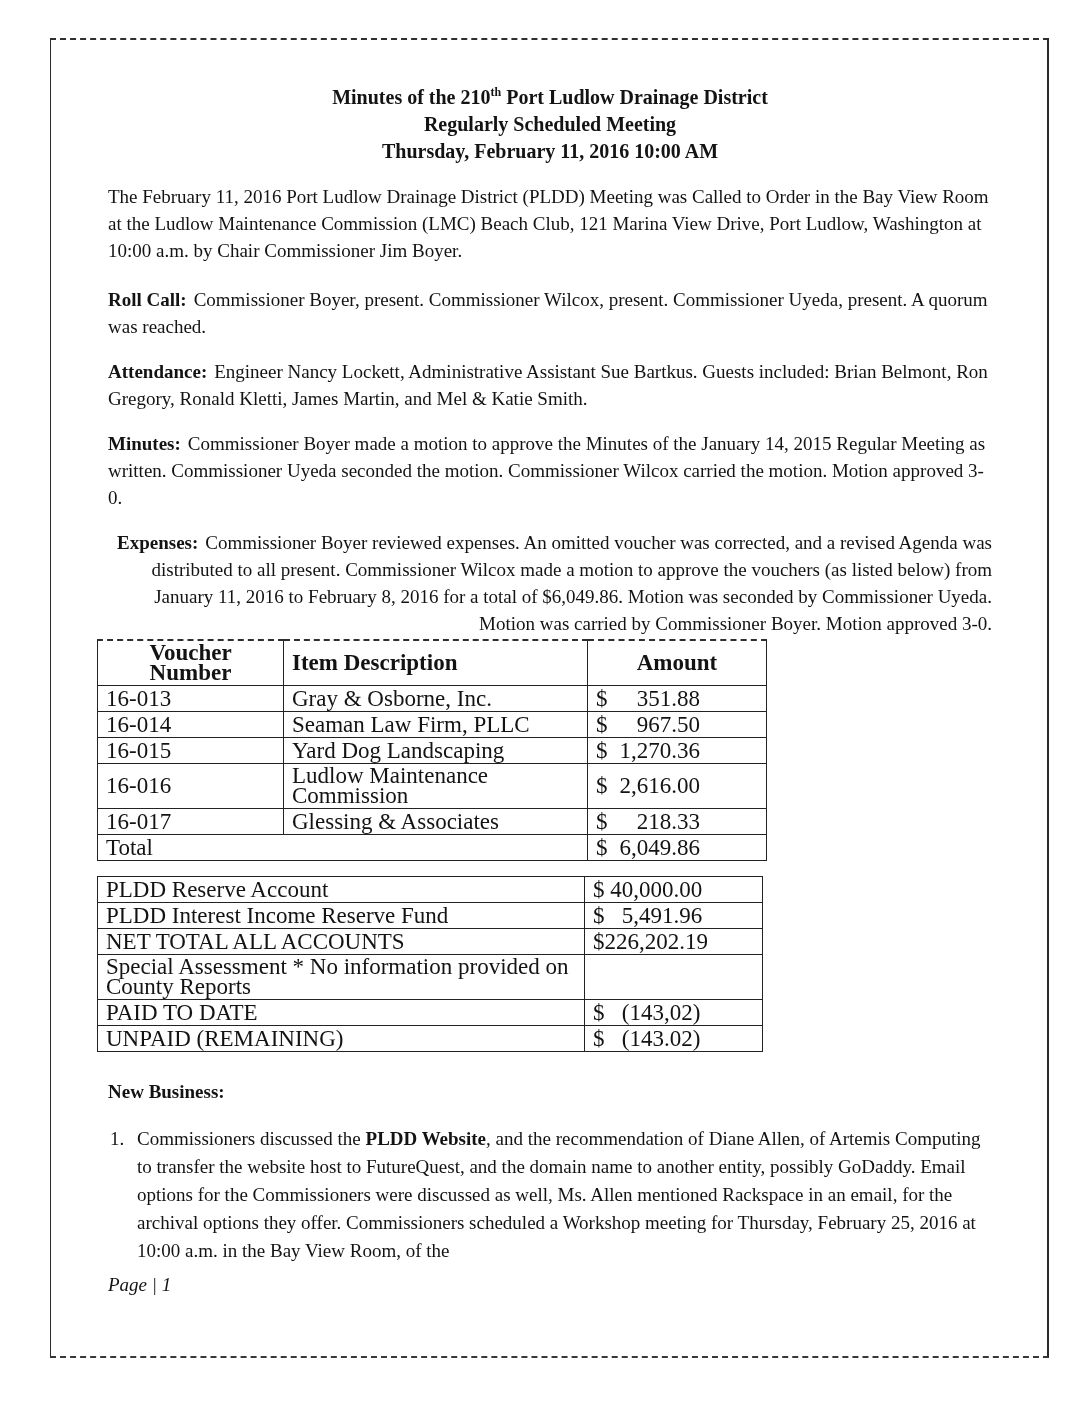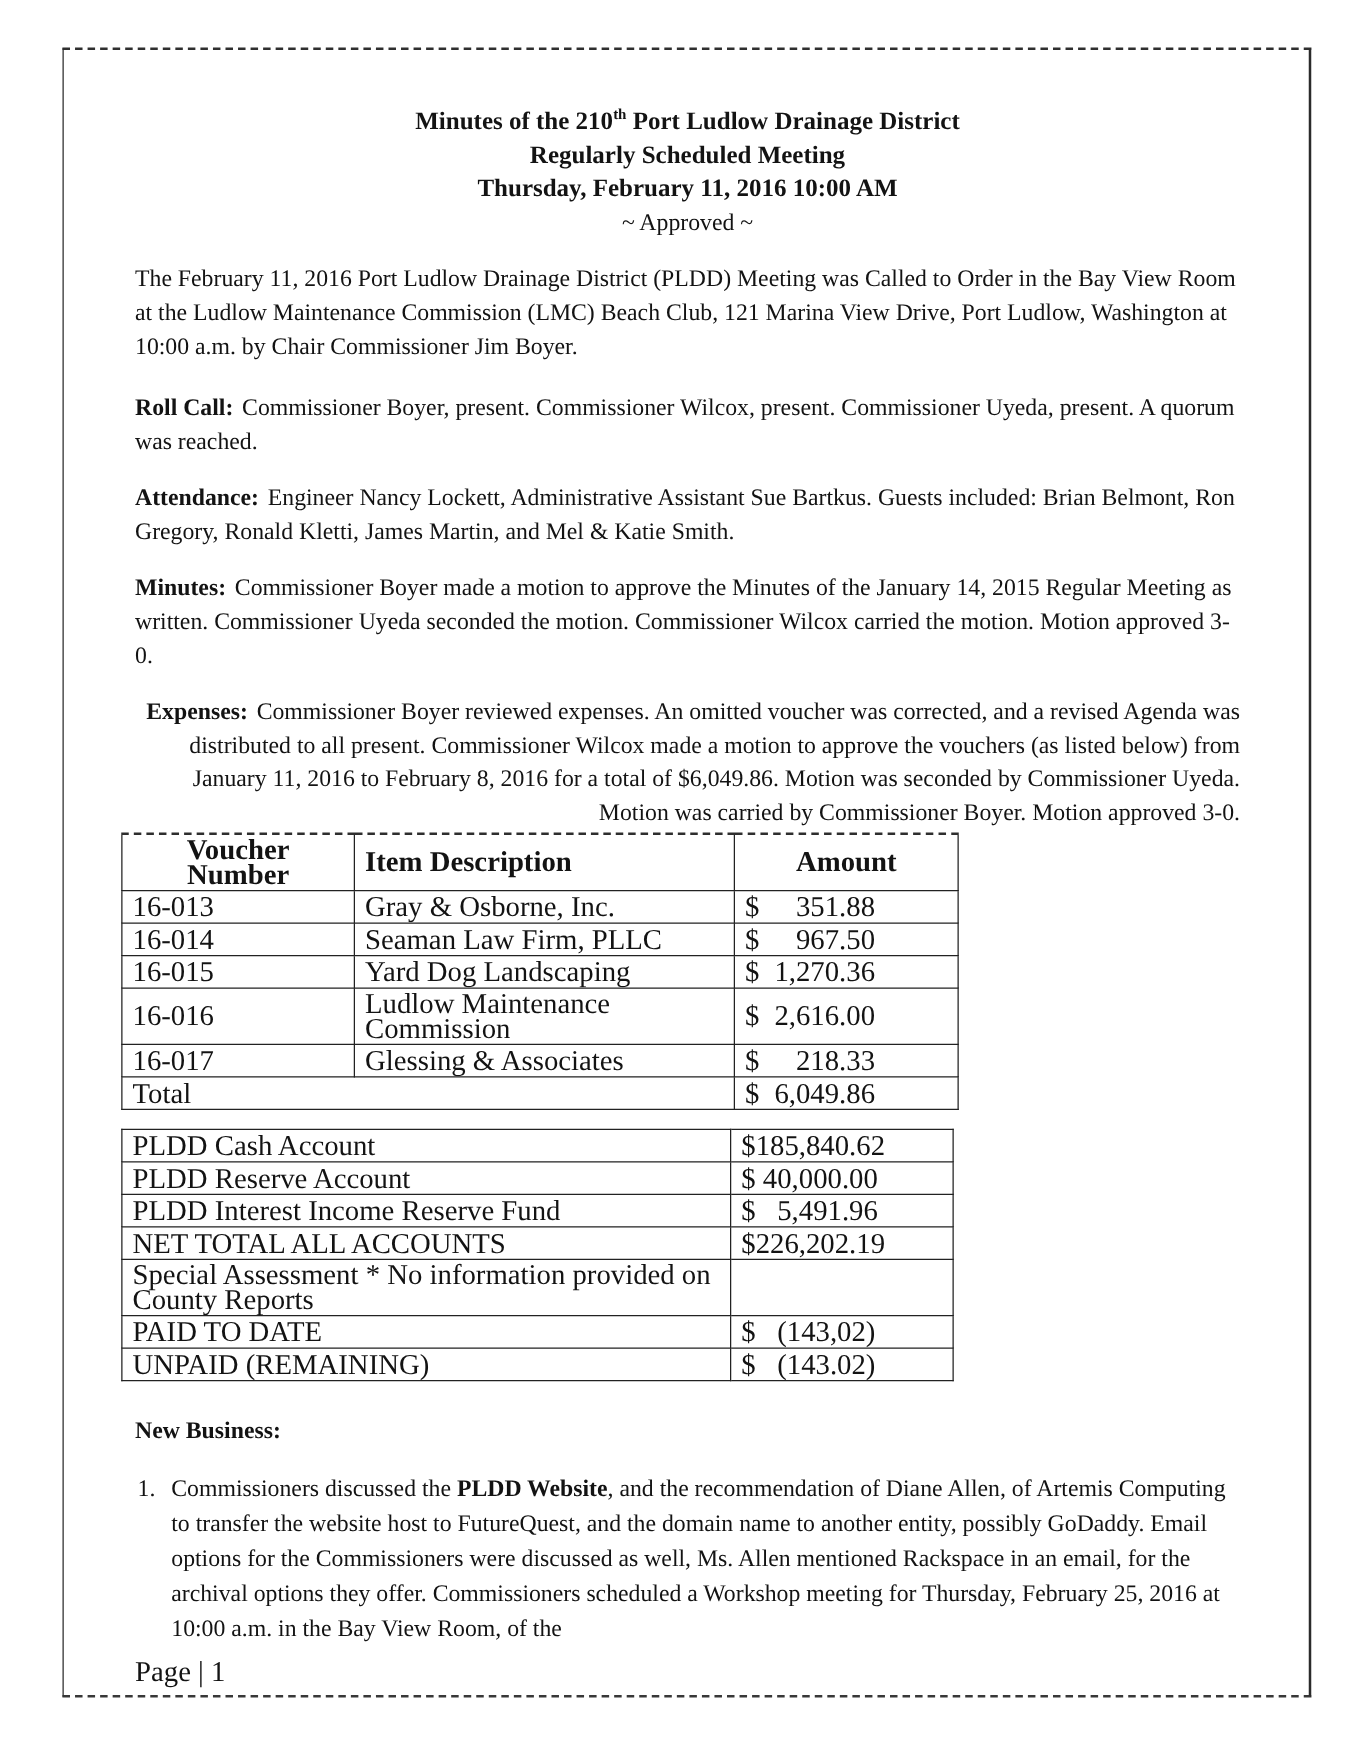--- a/index.html
+++ b/index.html
@@ -73,35 +73,35 @@
   .nb-item{
     position:relative;
     padding-left:29px;
     line-height:28px;
     margin:0 0 6px 0;
     width:855px;
   }
   .nb-num{position:absolute;left:2px;top:0;}
   .page-label{
     margin:0;
-    font-size:23px;
+    font-size:19px;
+    font-style:italic;
   }
 </style>
 </head>
 <body>
 
 <div class="scan-frame"></div>
 
 <div class="content">
 
   <div class="title-block">
     <div><span>Minutes of the 210</span><sup>th</sup><span> Port Ludlow Drainage District</span></div>
     <div>Regularly Scheduled Meeting</div>
     <div>Thursday, February 11, 2016 10:00 AM</div>
-    <div class="approved">~ Approved ~</div>
   </div>
 
   <p class="para">The February 11, 2016 Port Ludlow Drainage District (PLDD) Meeting was Called to Order in the Bay View Room at the Ludlow Maintenance Commission (LMC) Beach Club, 121 Marina View Drive, Port Ludlow, Washington at 10:00 a.m. by Chair Commissioner Jim Boyer.</p>
 
   <p class="sec">
     <span class="lbl">Roll Call:</span><span>Commissioner Boyer, present.  Commissioner Wilcox, present.  Commissioner Uyeda, present.  A quorum was reached.</span>
   </p>
 
   <p class="sec">
     <span class="lbl">Attendance:</span><span>Engineer Nancy Lockett, Administrative Assistant Sue Bartkus.  Guests included: Brian Belmont, Ron Gregory, Ronald Kletti, James Martin, and Mel &amp; Katie Smith.</span>
@@ -149,24 +149,20 @@
     </tr>
     <tr>
       <td colspan="2">Total</td>
       <td class="amt-cell"><span class="cur">$</span><span class="val">6,049.86</span></td>
     </tr>
   </tbody>
     </table>
 
   <table class="atable">
     <tbody>
-        <tr>
-      <td class="acct-label">PLDD Cash Account</td>
-      <td class="acct-amt">$185,840.62</td>
-    </tr>
     <tr>
       <td class="acct-label">PLDD Reserve Account</td>
       <td class="acct-amt">$ 40,000.00</td>
     </tr>
     <tr>
       <td class="acct-label">PLDD Interest Income Reserve Fund</td>
       <td class="acct-amt">$   5,491.96</td>
     </tr>
     <tr>
       <td class="acct-label">NET TOTAL ALL ACCOUNTS</td>

